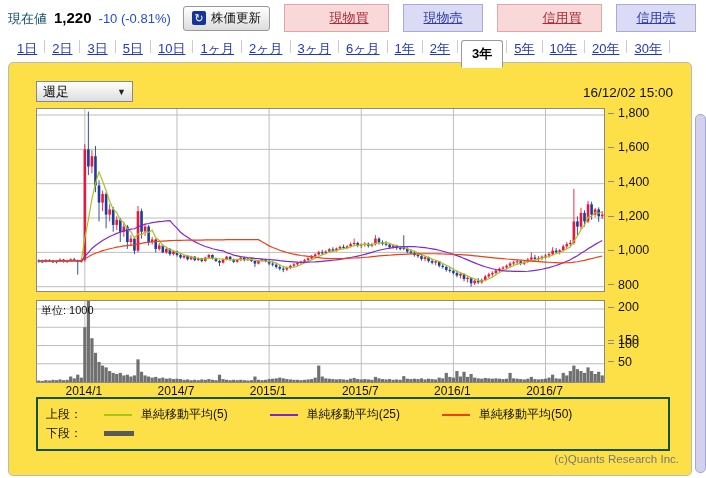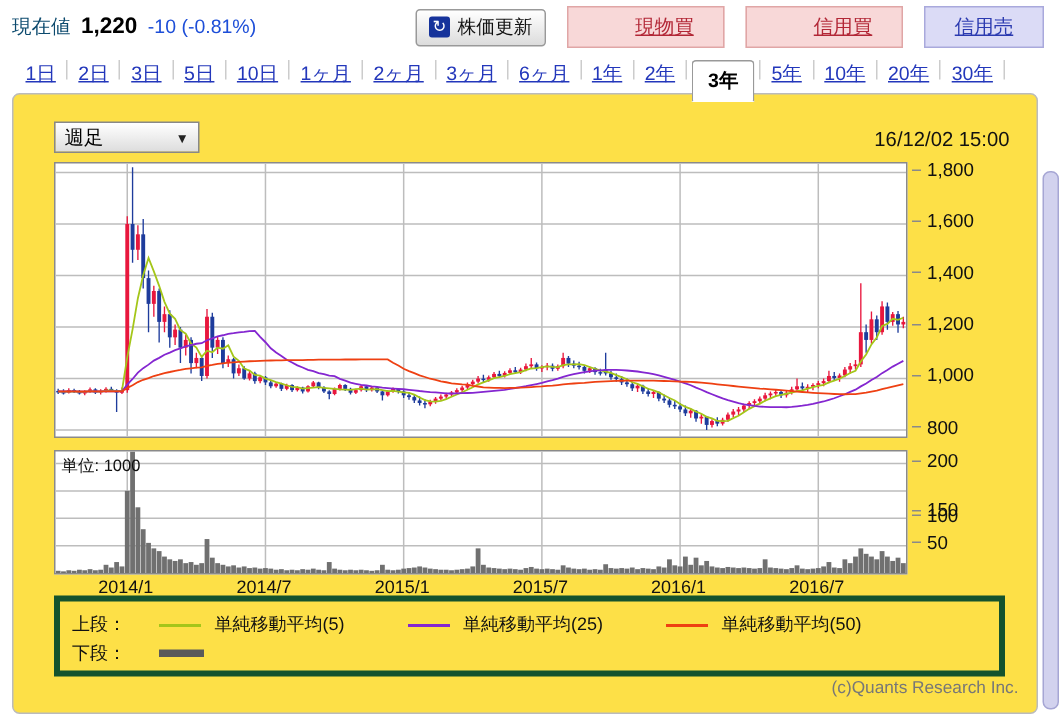--- a/index.html
+++ b/index.html
@@ -39,21 +39,21 @@
   .plot{position:absolute;box-sizing:content-box;border:1px solid #8a8a8a;background:#fff;}
   .plot svg{display:block;}
   .price-plot{left:27px;top:45px;width:567px;height:182px;}
   .vol-plot{left:27px;top:237px;width:567px;height:81px;}
   .unit-label{position:absolute;left:32px;top:240px;font-size:11px;color:#111;}
   .ylabel{position:absolute;font-size:12.5px;color:#111;white-space:nowrap;display:flex;align-items:center;}
   .ylabel::before{content:"";display:inline-block;width:6px;height:1px;background:#8a8a8a;margin-right:4px;}
   .xlabel{position:absolute;top:321px;transform:translateX(-50%);font-size:12px;color:#111;white-space:nowrap;}
   
   .legend{position:absolute;left:27px;top:334px;width:634px;height:54px;box-sizing:border-box;
-        border:4px solid #14532d;font-size:12px;color:#111;padding:6px 8px;}
+        border:2px solid #14532d;font-size:12px;color:#111;padding:6px 8px;}
   .legend-row{display:flex;align-items:center;height:19px;}
   .lg-title{margin-right:22px;}
   #legend-upper{display:flex;align-items:center;}
   .sw-line{display:inline-block;width:28px;height:2px;margin-right:9px;}
   .lg-item{margin-right:42px;}
   .sw-vol{display:inline-block;width:30px;height:5px;background:#5a5a5a;margin-right:9px;}
   .copyright{position:absolute;right:12px;top:390px;font-size:11.5px;color:#777;}
   
   .scrollbar-thumb{position:absolute;left:695px;top:114px;width:9px;height:357px;background:#d2d2ee;
         border:1px solid #a6a6d4;border-radius:5px;}
@@ -69,20 +69,21 @@
       <span class="price-value">1,220</span>
       <span class="price-change">-10 (-0.81%)</span>
     </div>
     <div class="actions">
       <button class="btn-refresh">
         <span class="refresh-icon">↻</span>
         <span>株価更新</span>
       </button>
       <div id="trade-buttons">
           <a href="#" class="btn-trade buy">現物買</a>
+          <a href="#" class="btn-trade sell">現物売</a>
           <a href="#" class="btn-trade buy">信用買</a>
           <a href="#" class="btn-trade sell">信用売</a>
         </div>
     </div>
   </div>
 
   <div class="tabs" id="tabs">
       <a class="tab-link" href="#">1日</a>
       <span class="tab-sep"></span>
       <a class="tab-link" href="#">2日</a>

